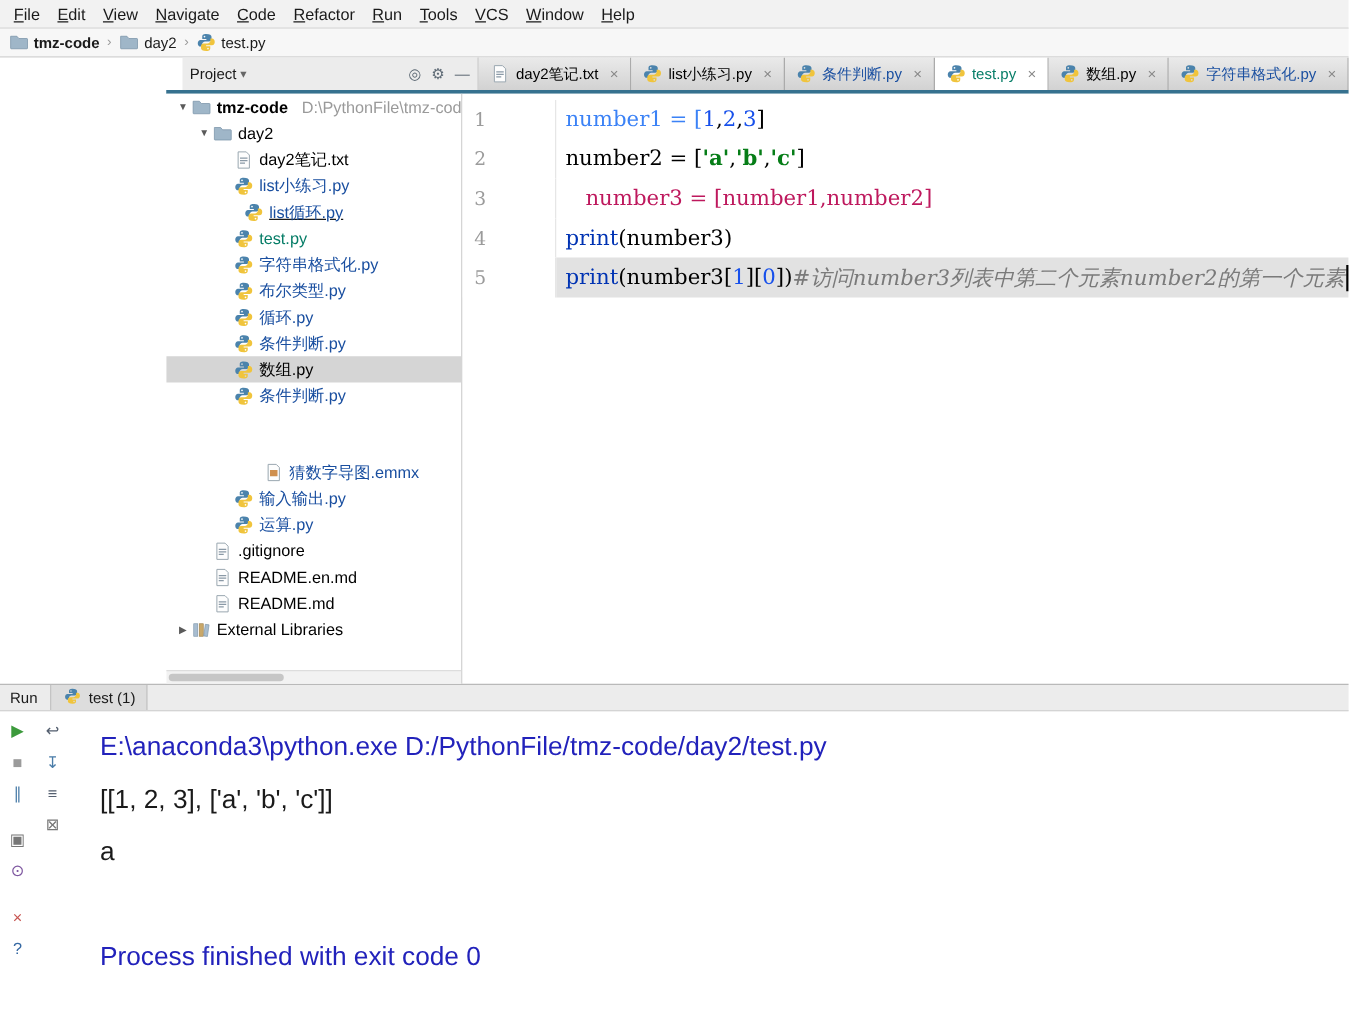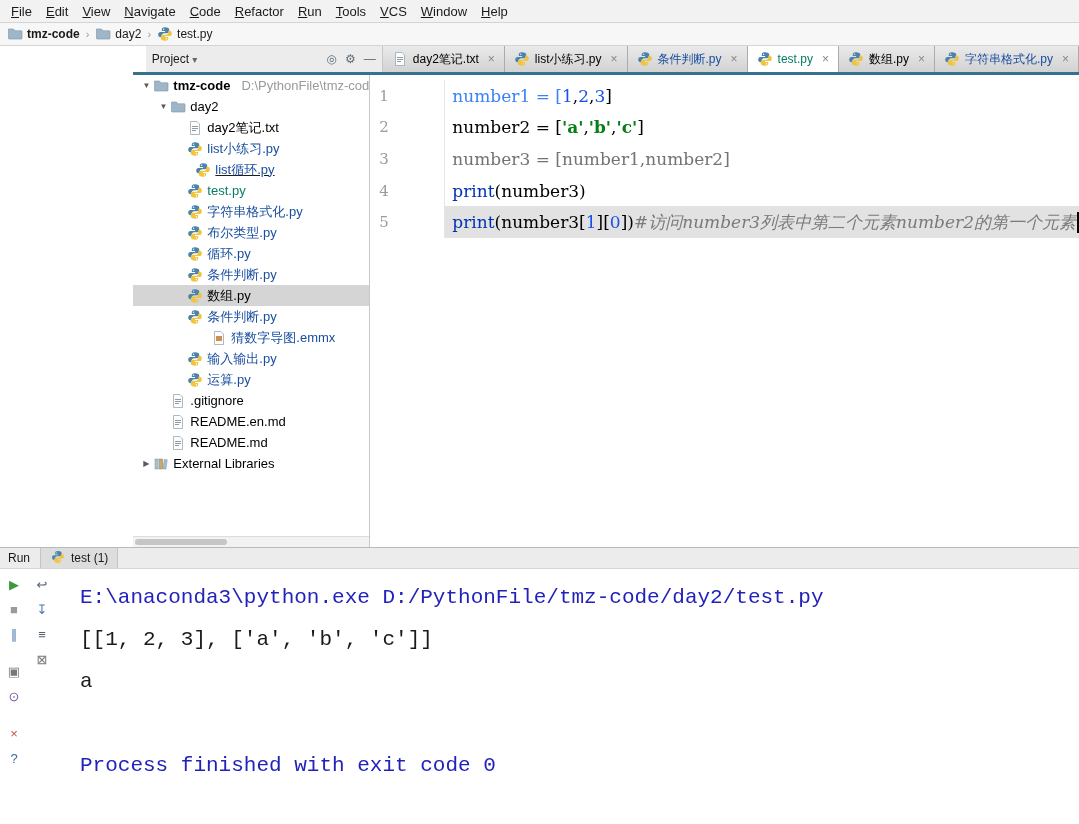--- a/index.html
+++ b/index.html
@@ -70,21 +70,21 @@
   
   .runpanel { flex:0 0 277px; border-top:1px solid #b9b9b9; display:flex; flex-direction:column; background:#fff; }
   .run-header { flex:0 0 21px; background:#ececec; border-bottom:1px solid #d4d4d4; display:flex; align-items:center; font-size:12px; padding-left:8px; gap:10px; }
   .run-tab { display:inline-flex; align-items:center; gap:5px; padding:0 9px; height:100%; background:#dddddd; border-left:1px solid #c4c4c4; border-right:1px solid #c4c4c4; }
   .run-tab-icon .icon svg, .run-tab-icon svg { width:14px; height:14px; }
   .run-body { flex:1 1 auto; display:flex; min-height:0; }
   .run-tools { width:56px; flex:0 0 56px; display:flex; padding-top:6px; }
   .tool-col { width:28px; display:flex; flex-direction:column; align-items:center; gap:7px; }
   .tool { width:20px; height:18px; display:flex; align-items:center; justify-content:center; font-size:13px; cursor:default; }
   .tool.gap { margin-top:12px; }
-  .console { flex:1 1 auto; font-family:Liberation Mono, monospace; font-size:21px; line-height:42px; padding:8px 0 0 24px; white-space:pre; overflow:hidden; }
+  .console { flex:1 1 auto; font-family:Liberation Sans, sans-serif; font-size:21px; line-height:42px; padding:8px 0 0 24px; white-space:pre; overflow:hidden; }
   .console-line { height:42px; }
 </style>
 </head>
 <body>
 
 <div class="window" style="--strip: #36718F; --sel: #D5D5D5; --cur: #E2E2E2;">
 
 
   <div class="menubar">
       <span class="menu-item">File</span>
@@ -320,21 +320,21 @@
             <div class="tree-row" style="padding-left: 40px;">
               <span class="chevron"></span>
               <span class="icon tree-icon">
                 <svg width="16" height="16" viewBox="0 0 16 16">
                   <path fill="#4B83AC" d="M7.9 1.2c-2.6 0-3.1 1.1-3.1 2.2v1.7h3.3v.8H3.4c-1.2 0-2.2 1-2.2 2.6 0 1.7 1 2.7 2.2 2.7h1.3v-1.6c0-1.3 1.1-2.4 2.4-2.4h3.1c1.1 0 2-.9 2-2V3.4c0-1.2-1.3-2.2-4.3-2.2zM6.6 2.5c.4 0 .7.3.7.7s-.3.7-.7.7-.7-.3-.7-.7.3-.7.7-.7z"></path>
                   <path fill="#F0C43C" d="M8.1 14.8c2.6 0 3.1-1.1 3.1-2.2v-1.7H7.9v-.8h4.7c1.2 0 2.2-1 2.2-2.6 0-1.7-1-2.7-2.2-2.7h-1.3v1.6c0 1.3-1.1 2.4-2.4 2.4H5.8c-1.1 0-2 .9-2 2v1.8c0 1.2 1.3 2.2 4.3 2.2zm1.3-1.3c-.4 0-.7-.3-.7-.7s.3-.7.7-.7.7.3.7.7-.3.7-.7.7z"></path>
                 </svg>
               </span>
               <span class="tree-label" style="color: rgb(26, 79, 160);">条件判断.py</span>
             </div>
-            <div class="tree-row" style="padding-left: 64px;">
+            <div class="tree-row" style="padding-left: 64px; margin-top: 40px;">
               <span class="chevron"></span>
               <span class="icon tree-icon">
                 <svg width="16" height="16" viewBox="0 0 16 16">
                   <path fill="#FDFDFD" stroke="#9AA7B0" stroke-width="0.8" d="M3.5 1.5h6.5l2.5 2.5v10.5h-9z"></path>
                   <rect x="5" y="6" width="6" height="5" fill="#C77B2F" opacity="0.85"></rect>
                 </svg>
               </span>
               <span class="tree-label" style="color: rgb(26, 79, 160);">猜数字导图.emmx</span>
             </div>
             <div class="tree-row" style="padding-left: 40px;">
@@ -408,21 +408,21 @@
             <div class="ed-line">
               <span class="gutter-num">1</span>
               <span class="code-text"><span style="color: #3b82f6;">number1 = [</span><span style="color: rgb(23, 80, 235);">1</span><span style="color: rgb(0, 0, 0);">,</span><span style="color: rgb(23, 80, 235);">2</span><span style="color: rgb(0, 0, 0);">,</span><span style="color: rgb(23, 80, 235);">3</span><span style="color: rgb(0, 0, 0);">]</span></span>
             </div>
             <div class="ed-line">
               <span class="gutter-num">2</span>
               <span class="code-text"><span style="color: rgb(0, 0, 0);">number2 = [</span><span style="color: rgb(6, 125, 23); font-weight: bold;">'a'</span><span style="color: rgb(0, 0, 0);">,</span><span style="color: rgb(6, 125, 23); font-weight: bold;">'b'</span><span style="color: rgb(0, 0, 0);">,</span><span style="color: rgb(6, 125, 23); font-weight: bold;">'c'</span><span style="color: rgb(0, 0, 0);">]</span></span>
             </div>
             <div class="ed-line">
               <span class="gutter-num">3</span>
-              <span class="code-text"><span style="color: #737373;">number3 = [number1,number2]</span></span>
+              <span class="code-text"><span style="color: #be185d; margin-left: 16px;">number3 = [number1,number2]</span></span>
             </div>
             <div class="ed-line">
               <span class="gutter-num">4</span>
               <span class="code-text"><span style="color: rgb(0, 51, 179);">print</span><span style="color: rgb(0, 0, 0);">(number3)</span></span>
             </div>
             <div class="ed-line current">
               <span class="gutter-num">5</span>
               <span class="code-text"><span style="color: rgb(0, 51, 179);">print</span><span style="color: rgb(0, 0, 0);">(number3[</span><span style="color: rgb(23, 80, 235);">1</span><span style="color: rgb(0, 0, 0);">][</span><span style="color: rgb(23, 80, 235);">0</span><span style="color: rgb(0, 0, 0);">])</span><span style="color: rgb(122, 122, 122); font-style: italic;">#访问number3列表中第二个元素number2的第一个元素</span><span class="caret"></span></span>
             </div>
           </div>

